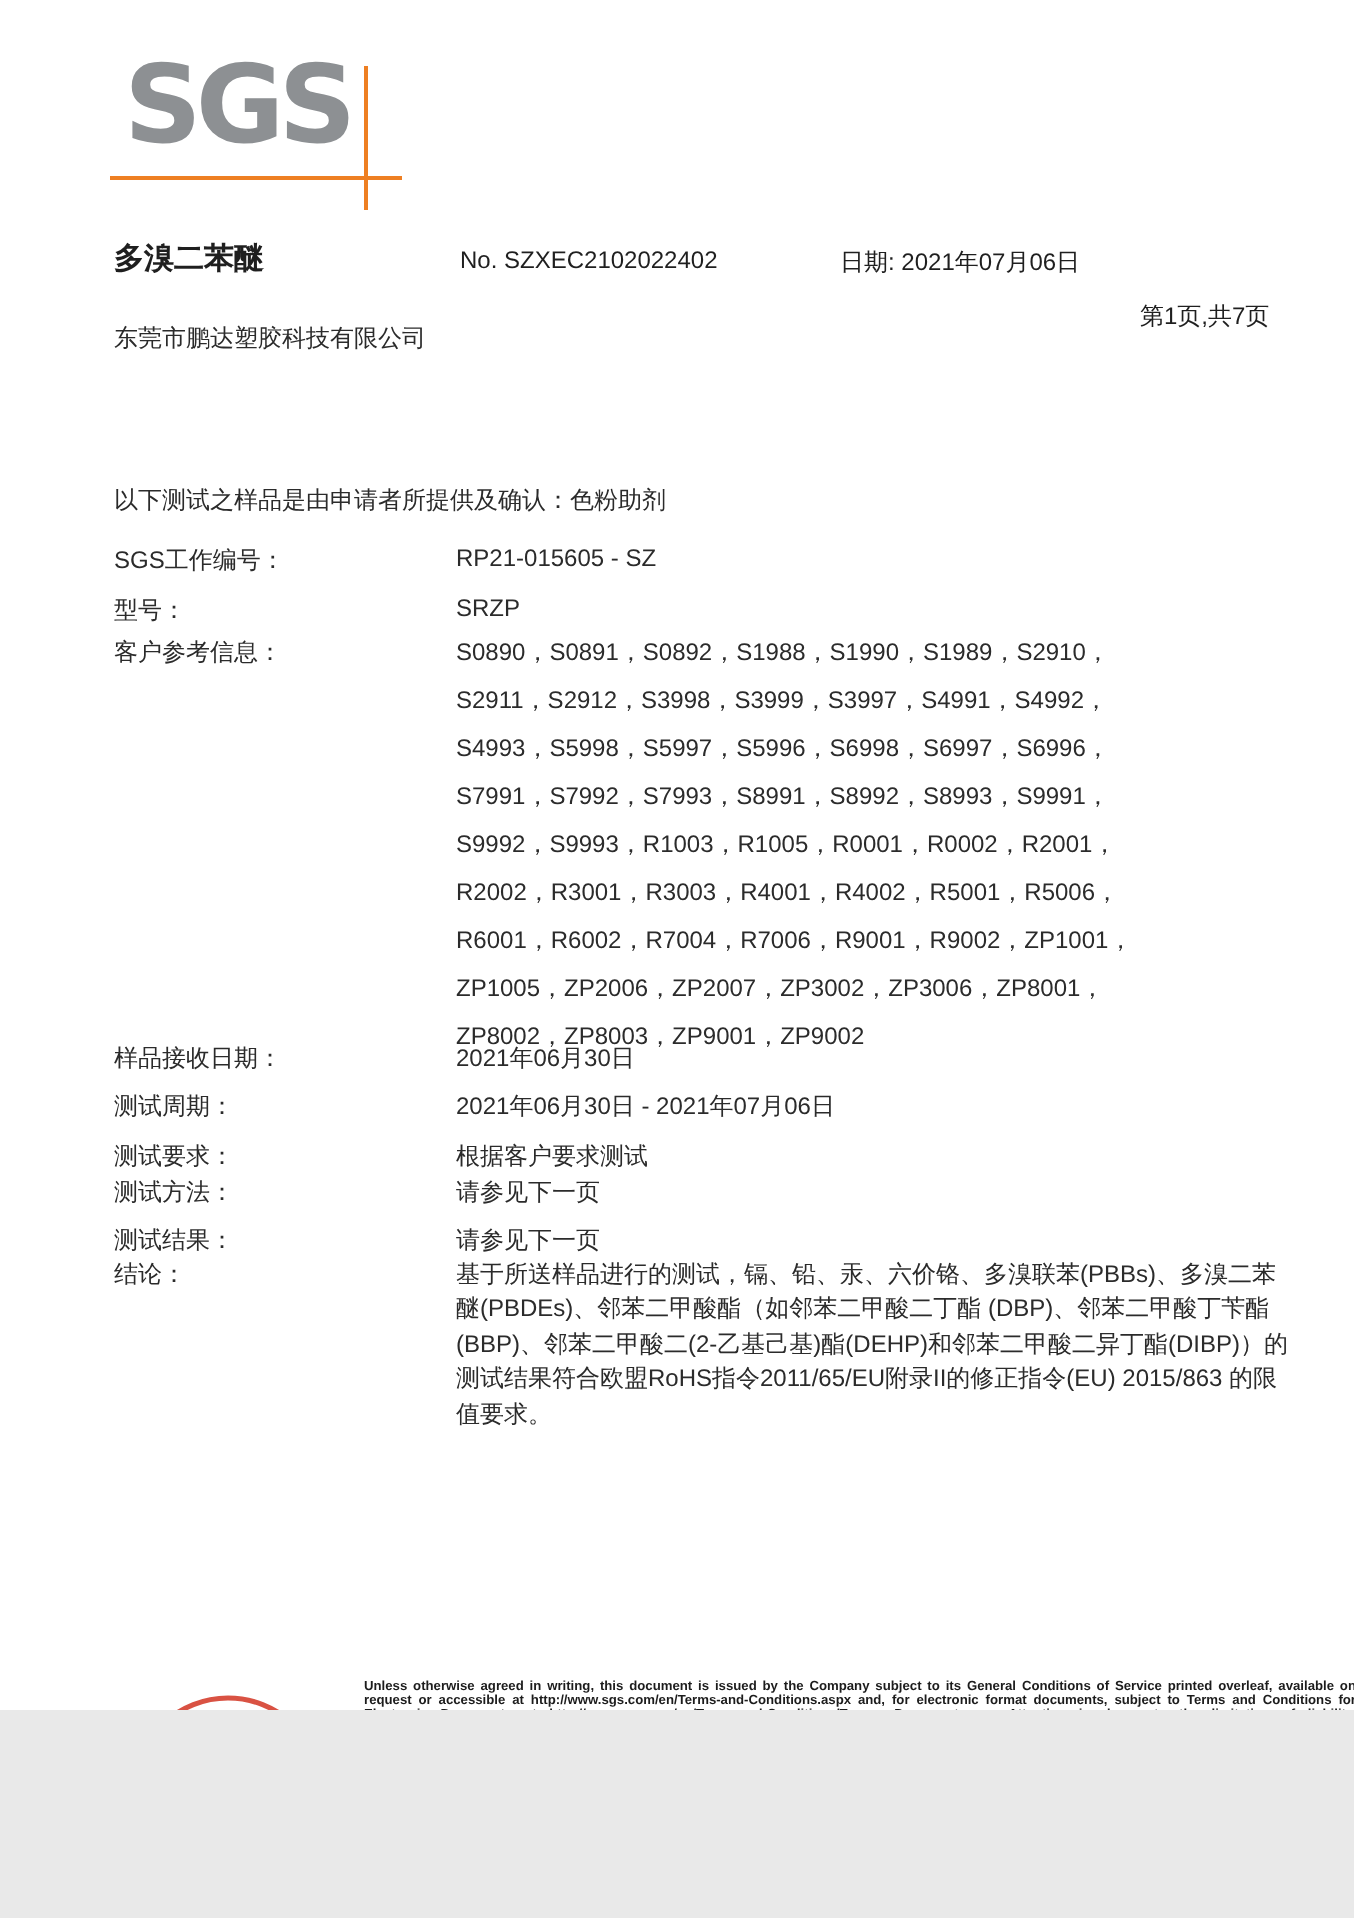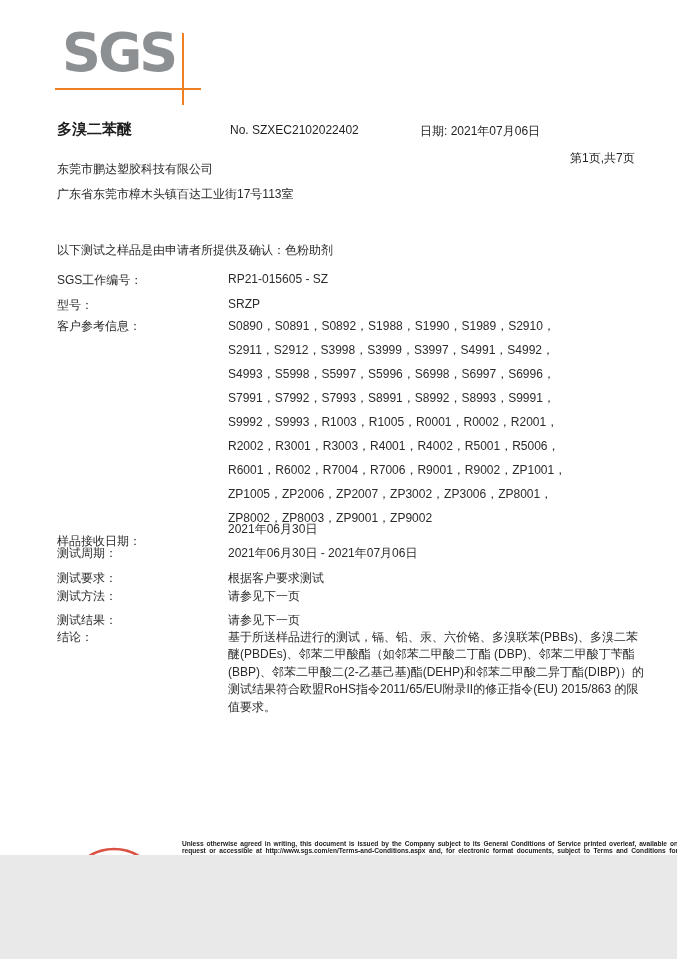--- a/index.html
+++ b/index.html
@@ -61,21 +61,20 @@
   <div class="abs logo-text" style="left:62px;top:26px;">SGS</div>
   <div class="abs orange" style="left:55px;top:88px;width:146px;height:2px;"></div>
   <div class="abs orange" style="left:182px;top:33px;width:2px;height:72px;"></div>
 
   <div class="abs doc-title" style="left:57px;top:120px;">多溴二苯醚</div>
   <div class="abs hdr-txt" style="left:230px;top:123px;">No. SZXEC2102022402</div>
   <div class="abs hdr-txt" style="left:420px;top:123px;">日期: 2021年07月06日</div>
   <div class="abs hdr-txt" style="left:570px;top:123px;margin-top:27px;">第1页,共7页</div>
 
   <div class="abs body-txt" style="left:57px;top:161px;">东莞市鹏达塑胶科技有限公司</div>
-  <div class="abs body-txt" style="left:57px;top:186px;">广东省东莞市樟木头镇百达工业街17号113室</div>
 
   <div class="abs body-txt" style="left:57px;top:242px;">以下测试之样品是由申请者所提供及确认：色粉助剂</div>
 
   <div>
     <span class="row-label" style="top:272px;">SGS工作编号：</span>
     <span class="row-value" style="top:272px;">RP21-015605 - SZ</span>
   </div>
   <div>
     <span class="row-label" style="top:297px;">型号：</span>
     <span class="row-value" style="top:297px;">SRZP</span>
@@ -88,21 +87,21 @@
     <span class="row-value" style="top:366px;">S4993，S5998，S5997，S5996，S6998，S6997，S6996，</span>
     <span class="row-value" style="top:390px;">S7991，S7992，S7993，S8991，S8992，S8993，S9991，</span>
     <span class="row-value" style="top:414px;">S9992，S9993，R1003，R1005，R0001，R0002，R2001，</span>
     <span class="row-value" style="top:438px;">R2002，R3001，R3003，R4001，R4002，R5001，R5006，</span>
     <span class="row-value" style="top:462px;">R6001，R6002，R7004，R7006，R9001，R9002，ZP1001，</span>
     <span class="row-value" style="top:486px;">ZP1005，ZP2006，ZP2007，ZP3002，ZP3006，ZP8001，</span>
     <span class="row-value" style="top:510px;">ZP8002，ZP8003，ZP9001，ZP9002</span>
   </div>
 
   <div>
-    <span class="row-label" style="top:521px;margin-top:12px;">样品接收日期：</span>
+    <span class="row-label" style="top:521px;">样品接收日期：</span>
     <span class="row-value" style="top:521px;text-align:center;">2021年06月30日</span>
   </div>
   <div>
     <span class="row-label" style="top:545px;">测试周期：</span>
     <span class="row-value" style="top:545px;text-align:center;">2021年06月30日 - 2021年07月06日</span>
   </div>
   <div>
     <span class="row-label" style="top:570px;">测试要求：</span>
     <span class="row-value" style="top:570px;">根据客户要求测试</span>
   </div>

